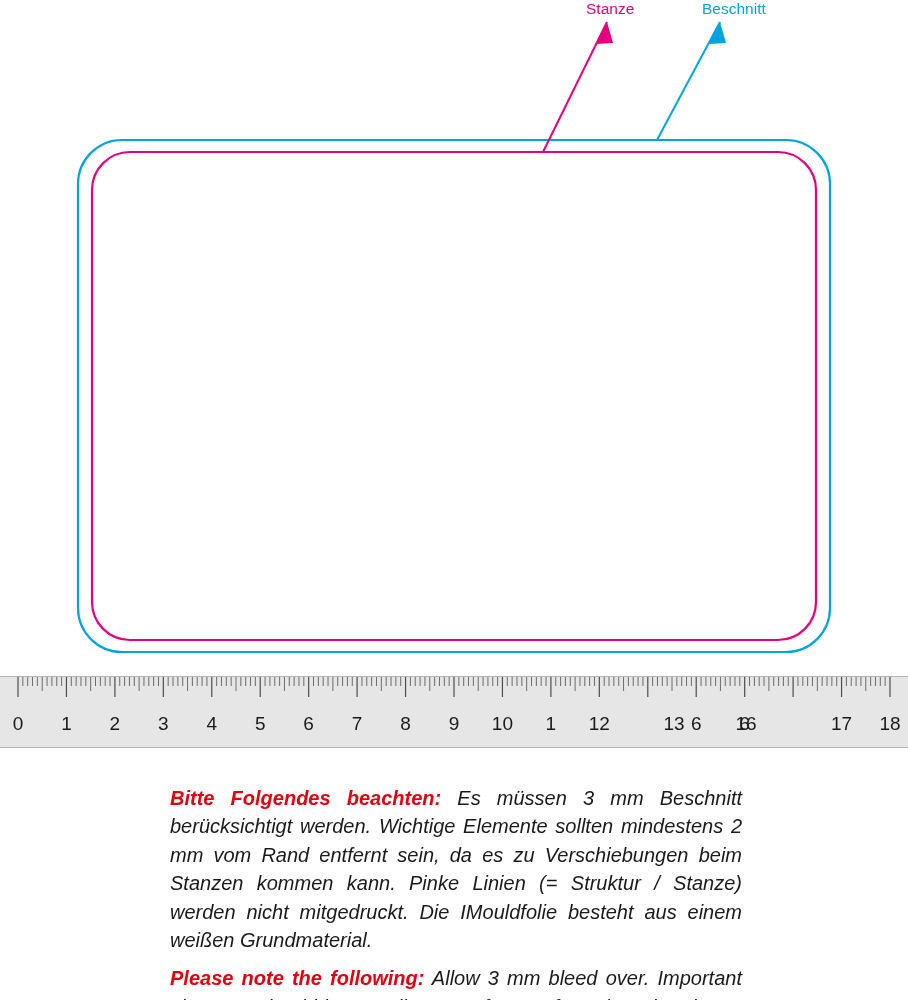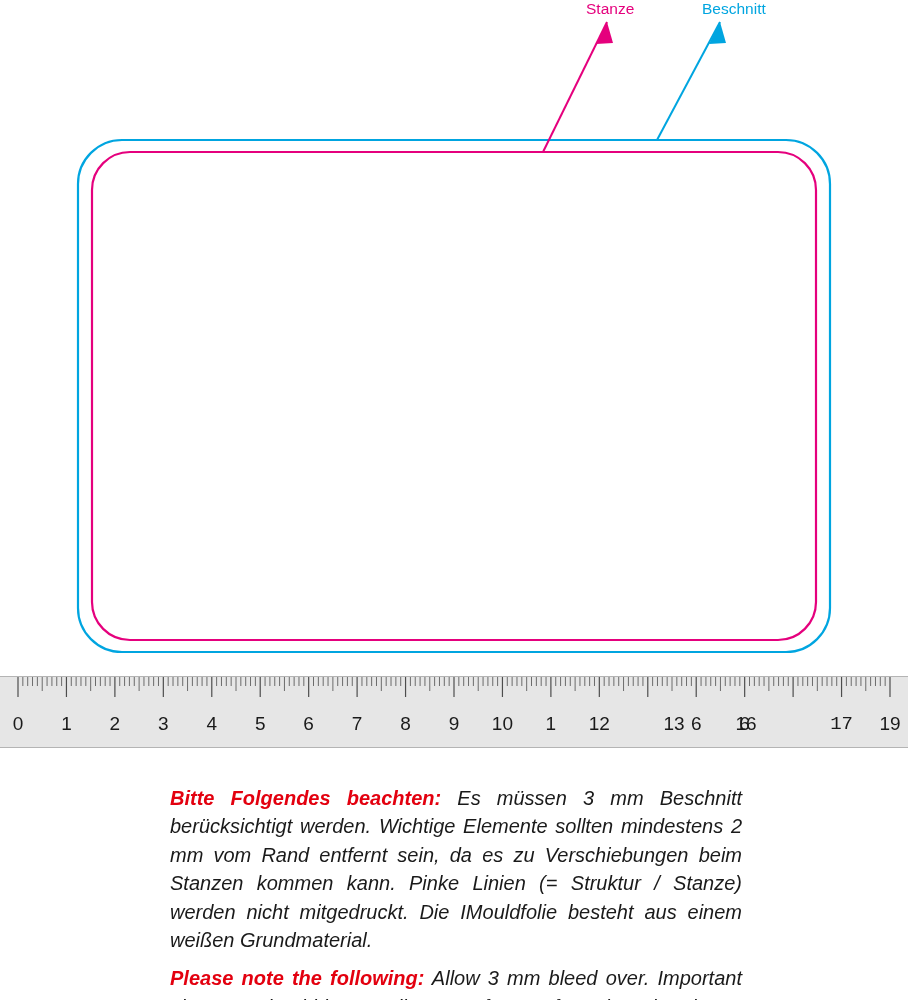--- a/index.html
+++ b/index.html
@@ -312,22 +312,22 @@
         <div class="ruler-num" style="left: 357.111px;">7</div>
         <div class="ruler-num" style="left: 405.556px;">8</div>
         <div class="ruler-num" style="left: 454px;">9</div>
         <div class="ruler-num" style="left: 502.444px; text-align: center;">10</div>
         <div class="ruler-num" style="left: 550.889px;">1</div>
         <div class="ruler-num" style="left: 599.333px;">12</div>
         <div class="ruler-num" style="left: 674px;">13</div>
         <div class="ruler-num" style="left: 696.222px;">6</div>
         <div class="ruler-num" style="left: 744.667px;">6</div>
         <div class="ruler-num" style="left: 746px;">16</div>
-        <div class="ruler-num" style="left: 841.556px; font-family: Liberation Mono, monospace;">17</div>
-        <div class="ruler-num" style="left: 890px;">19</div>
+        <div class="ruler-num" style="left: 841.556px;">17</div>
+        <div class="ruler-num" style="left: 890px;">18</div>
       </div>
   </div>
 
   <div class="notes">
     <p class="note-p"><span class="note-head">Bitte Folgendes beachten:</span><span> Es müssen 3 mm Beschnitt berücksichtigt werden. Wichtige Elemente sollten mindestens 2 mm vom Rand entfernt sein, da es zu Verschiebungen beim Stanzen kommen kann. Pinke Linien (= Struktur / Stanze) werden nicht mitgedruckt. Die IMouldfolie besteht aus einem weißen Grundmaterial.</span></p>
     <p class="note-p"><span class="note-head">Please note the following:</span><span> Allow 3 mm bleed over. Important elements should have a distance of 2 mm from the edge due to possible movement when die cutting. Pink lines (= article structure / cutting area) will not be printed. The IMouldfoil consists of a white base material.</span></p>
   </div>
 
 </div>
 

